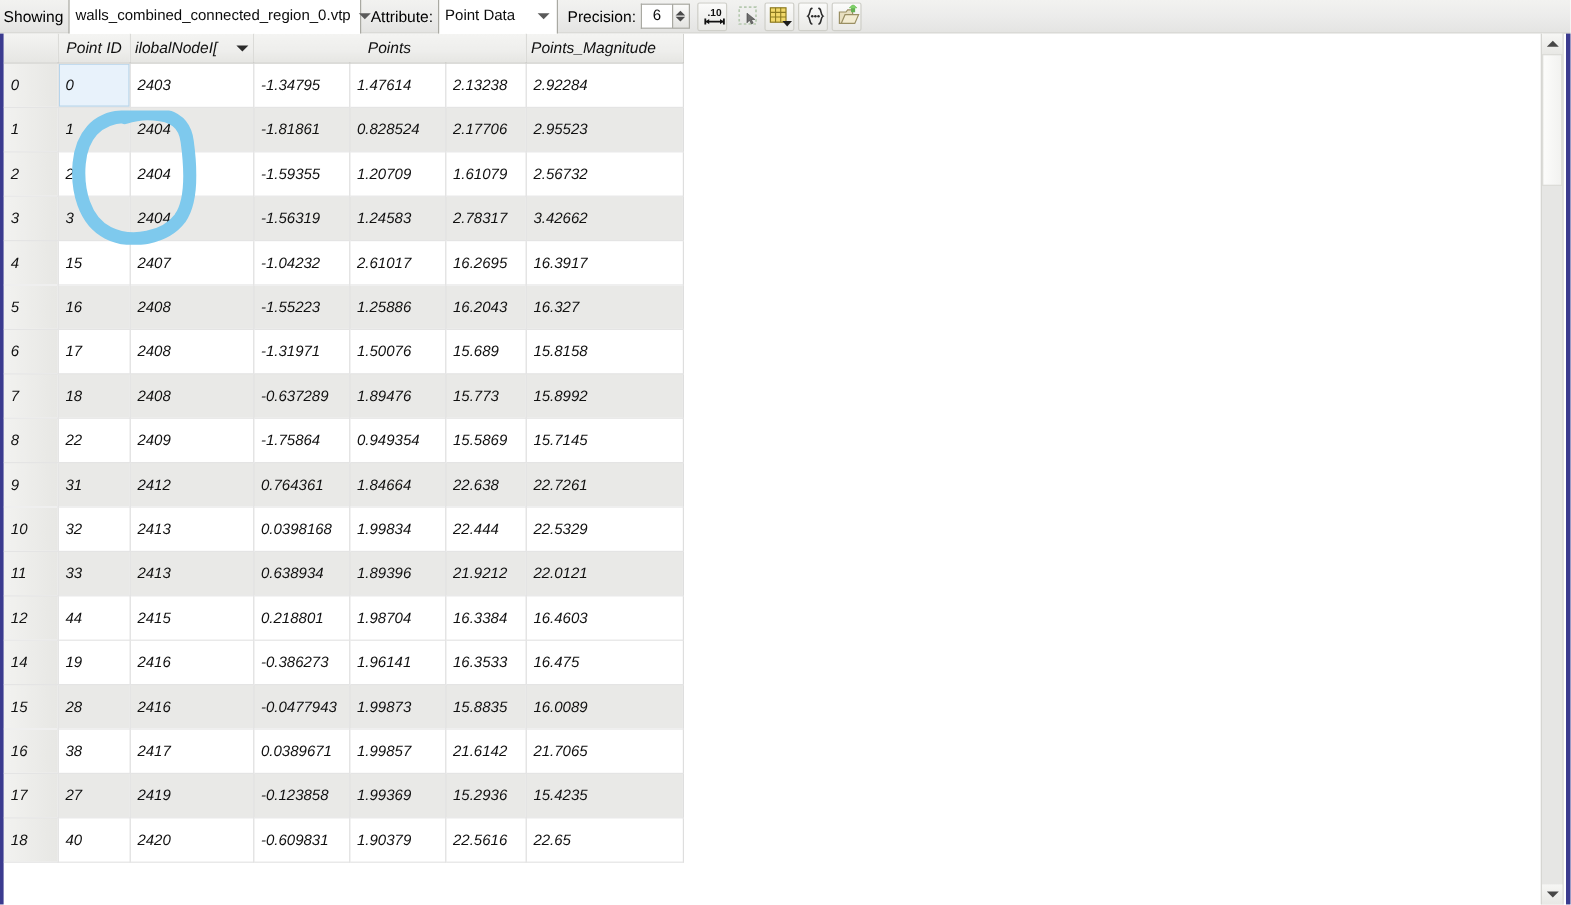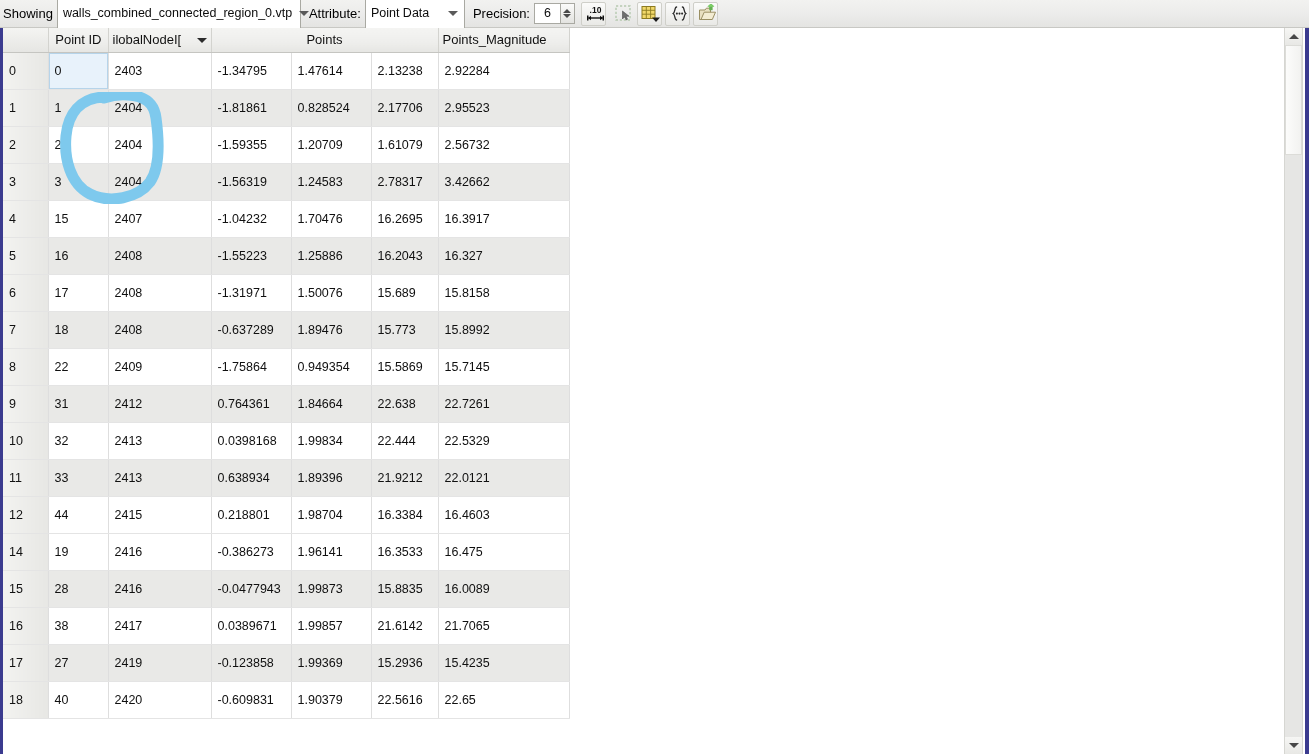--- a/index.html
+++ b/index.html
@@ -121,20 +121,21 @@
   .table-wrap {
     position: absolute;
     left: 0;
     top: 28px;
     width: 1286px;
     height: 726px;
     background: #ffffff;
     border-left: 3px solid #3b3b8f;
     box-sizing: border-box;
     overflow: hidden;
+    font-style: italic;
   }
   table.spread {
     border-collapse: collapse;
     table-layout: fixed;
     width: 566px;
     font-size: 12.5px;
     color: #101010;
   }
   table.spread th {
     height: 24px;
@@ -403,21 +404,21 @@
             <td class="">-1.56319</td>
             <td class="">1.24583</td>
             <td class="">2.78317</td>
             <td class="">3.42662</td>
           </tr>
           <tr class="even">
             <td class="rowhdr">4</td>
             <td class="">15</td>
             <td class="">2407</td>
             <td class="">-1.04232</td>
-            <td class="">1.70476</td>
+            <td class="">2.61017</td>
             <td class="">16.2695</td>
             <td class="">16.3917</td>
           </tr>
           <tr class="odd">
             <td class="rowhdr">5</td>
             <td class="">16</td>
             <td class="">2408</td>
             <td class="">-1.55223</td>
             <td class="">1.25886</td>
             <td class="">16.2043</td>

